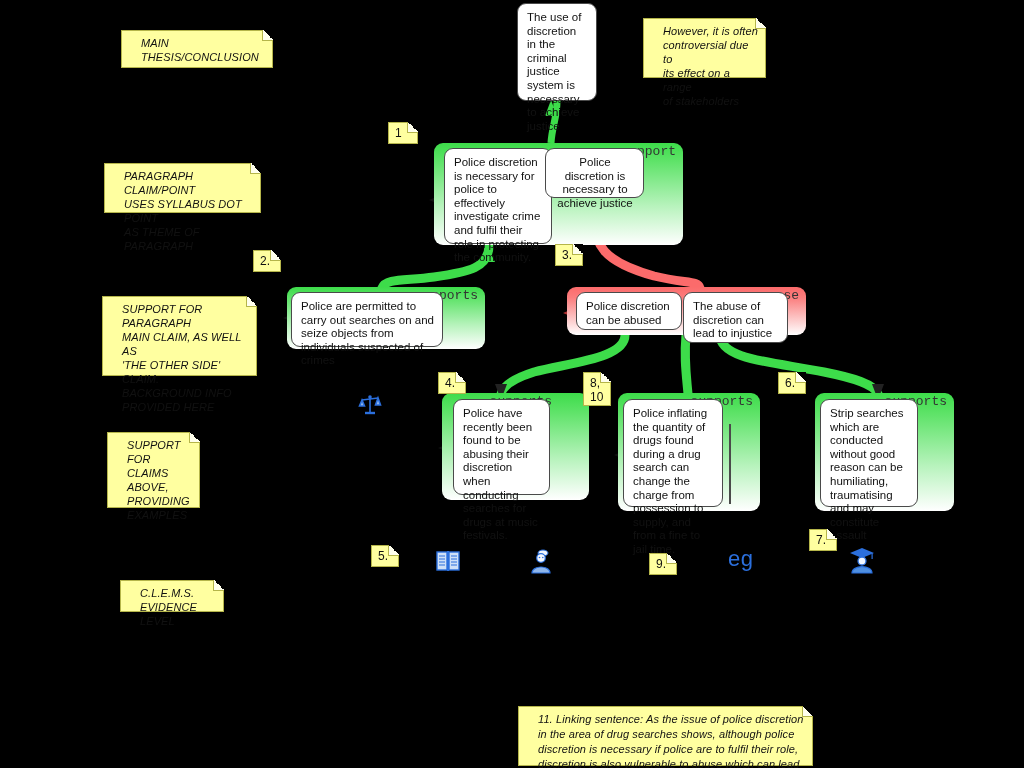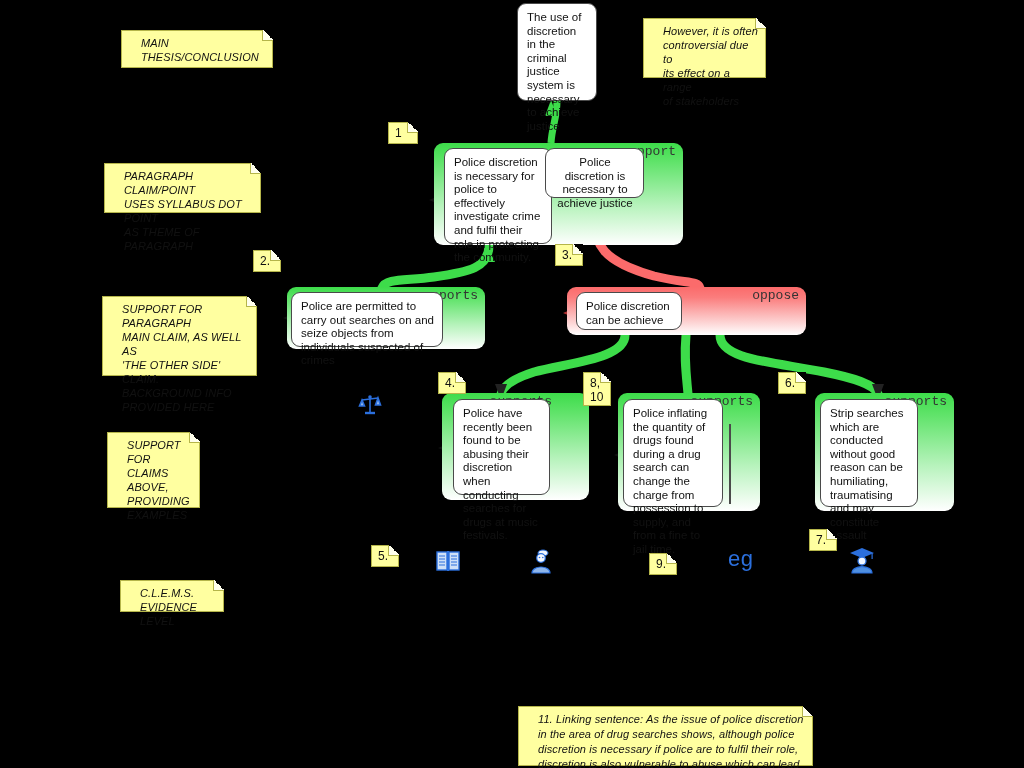--- a/index.html
+++ b/index.html
@@ -126,21 +126,24 @@
     <span class="reltag">supports</span>
   </div>
   <div class="claim" style="left:277px;top:292px;width:152px;height:55px;">
     <span>Police are permitted to carry out searches on and seize objects from individuals suspected of crimes</span>
   </div>
 
   <div class="container oppose" style="left:553px;top:287px;width:239px;height:48px;">
     <span class="reltag">oppose</span>
   </div>
   <div class="claim" style="left:562px;top:292px;width:106px;height:38px;">
-    <span>Police discretion can be achieve</span>
+    <span>Police discretion can be abused</span>
+  </div>
+  <div class="claim" style="left:669px;top:292px;width:105px;height:51px;">
+    <span>The abuse of discretion can lead to injustice</span>
   </div>
 
   <div class="container support" style="left:432px;top:393px;width:143px;height:107px;"></div>
 
   <div class="container support" style="left:428px;top:393px;width:117px;height:107px;">
     <span class="reltag">supports</span>
   </div>
   <div class="claim" style="left:439px;top:399px;width:97px;height:96px;">
     <span>Police have recently been found to be abusing their discretion when conducting searches for drugs at music festivals.</span>
   </div>

